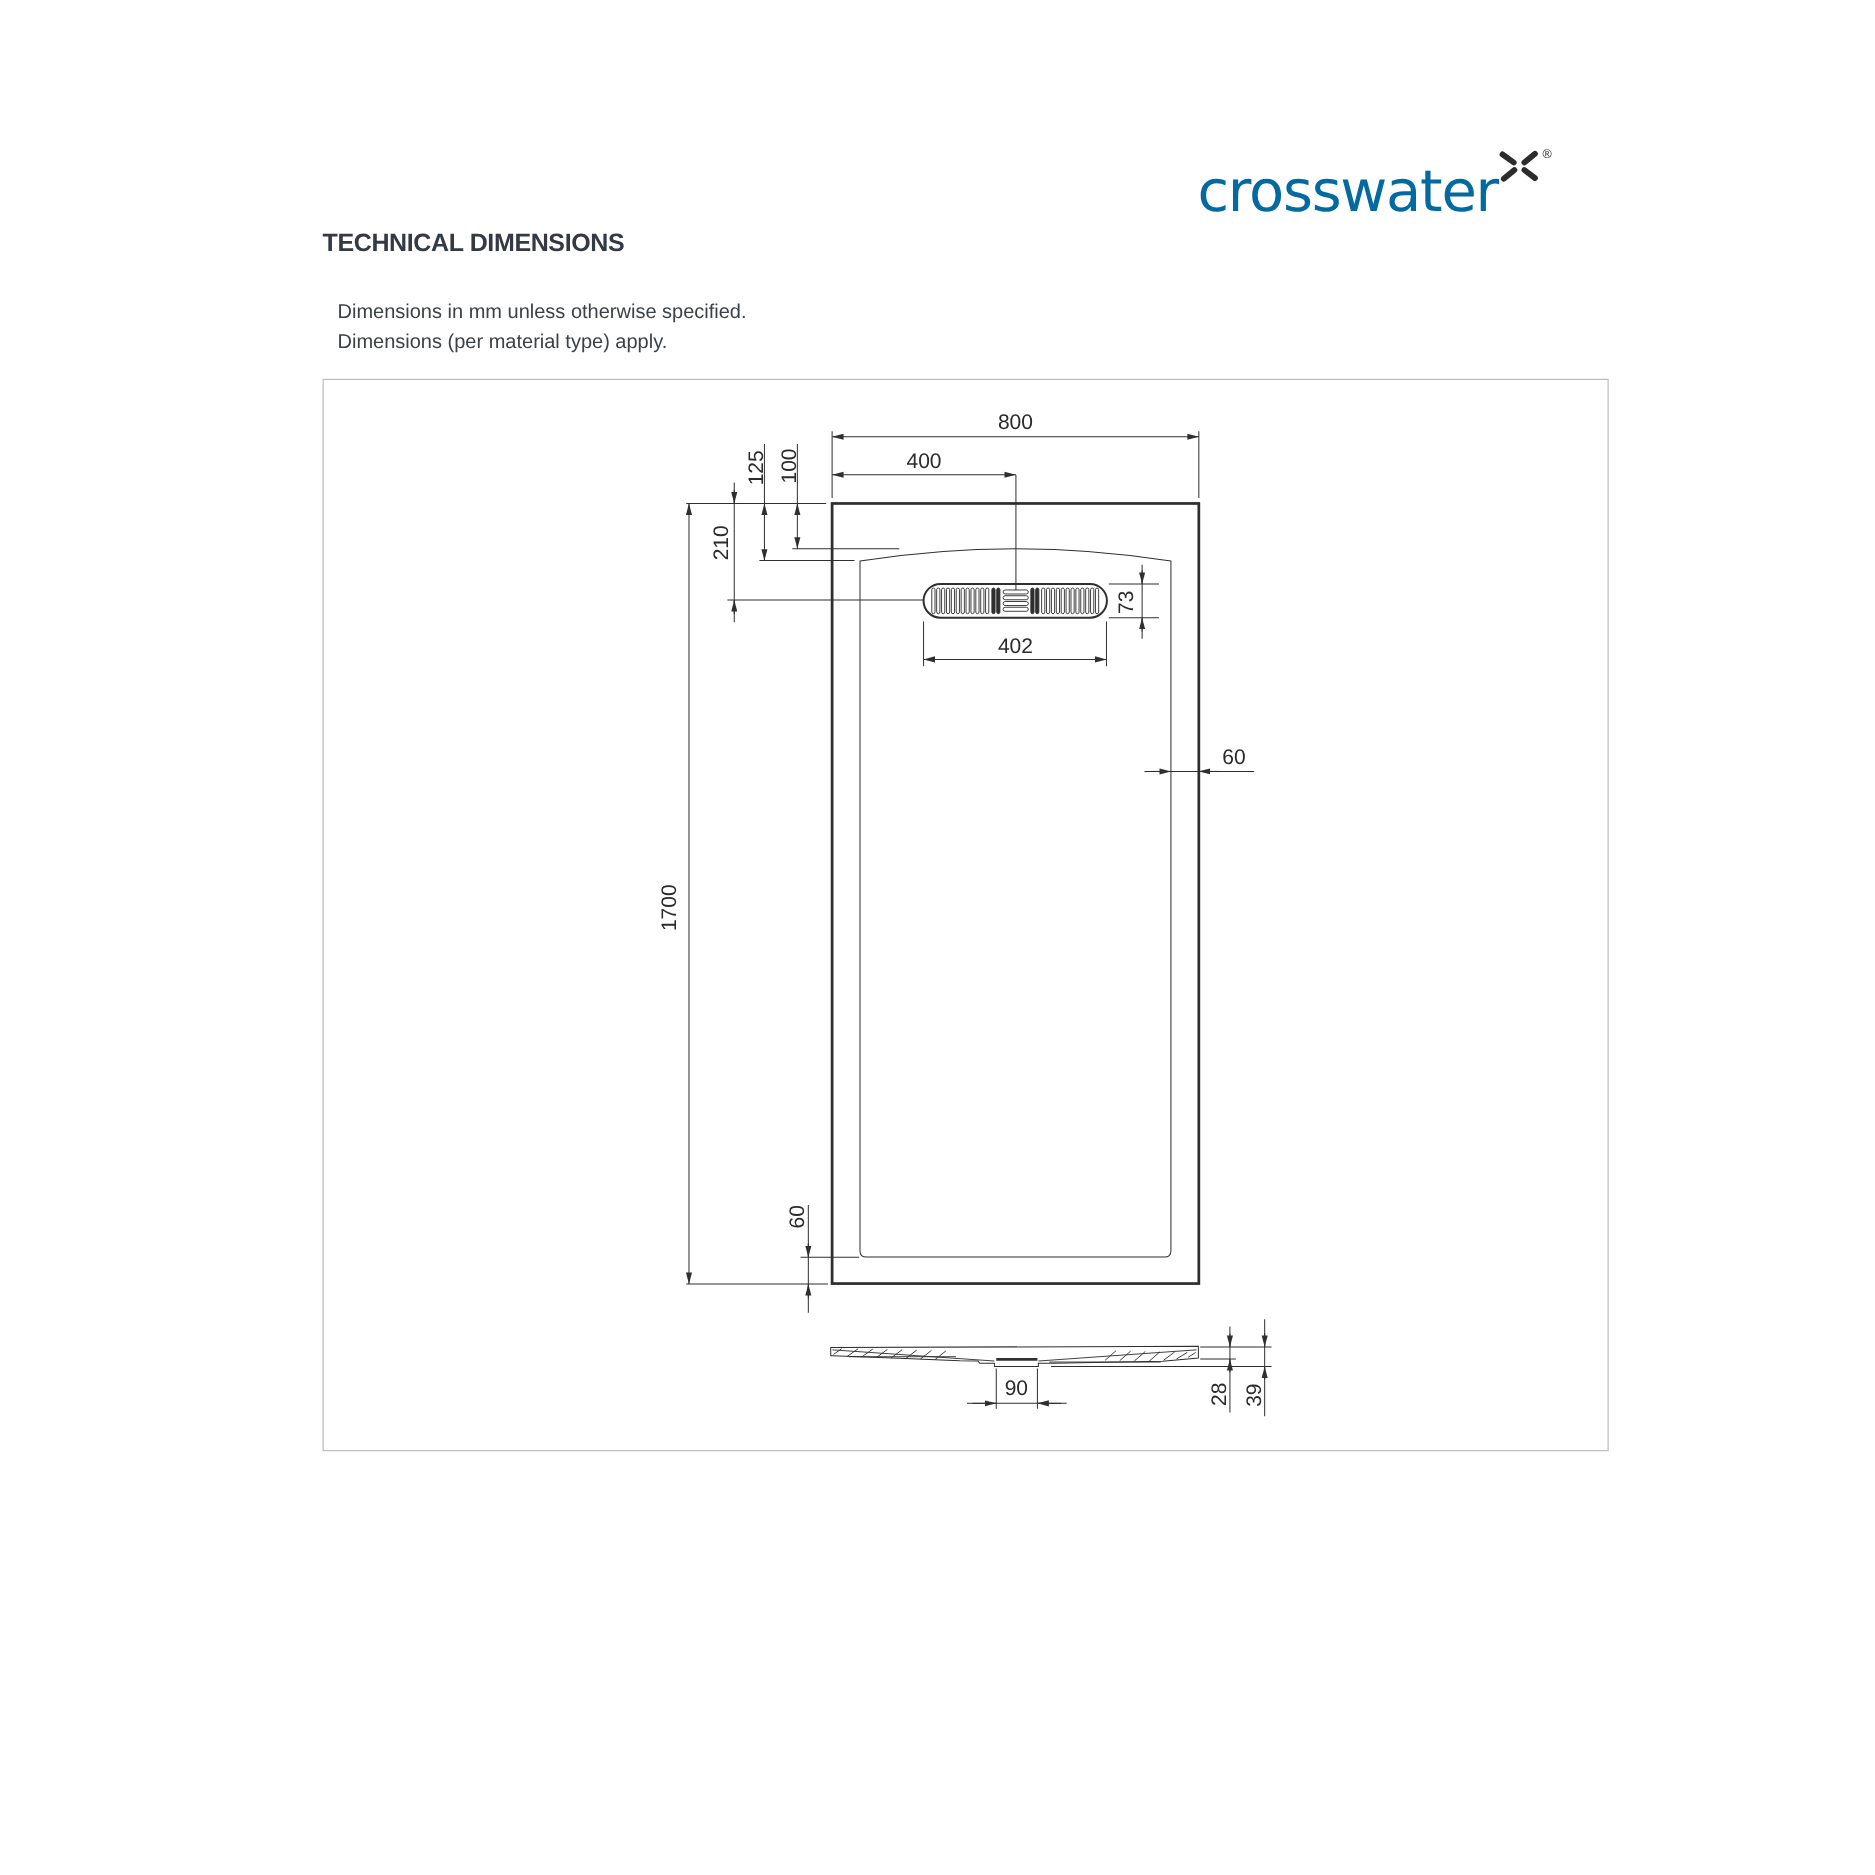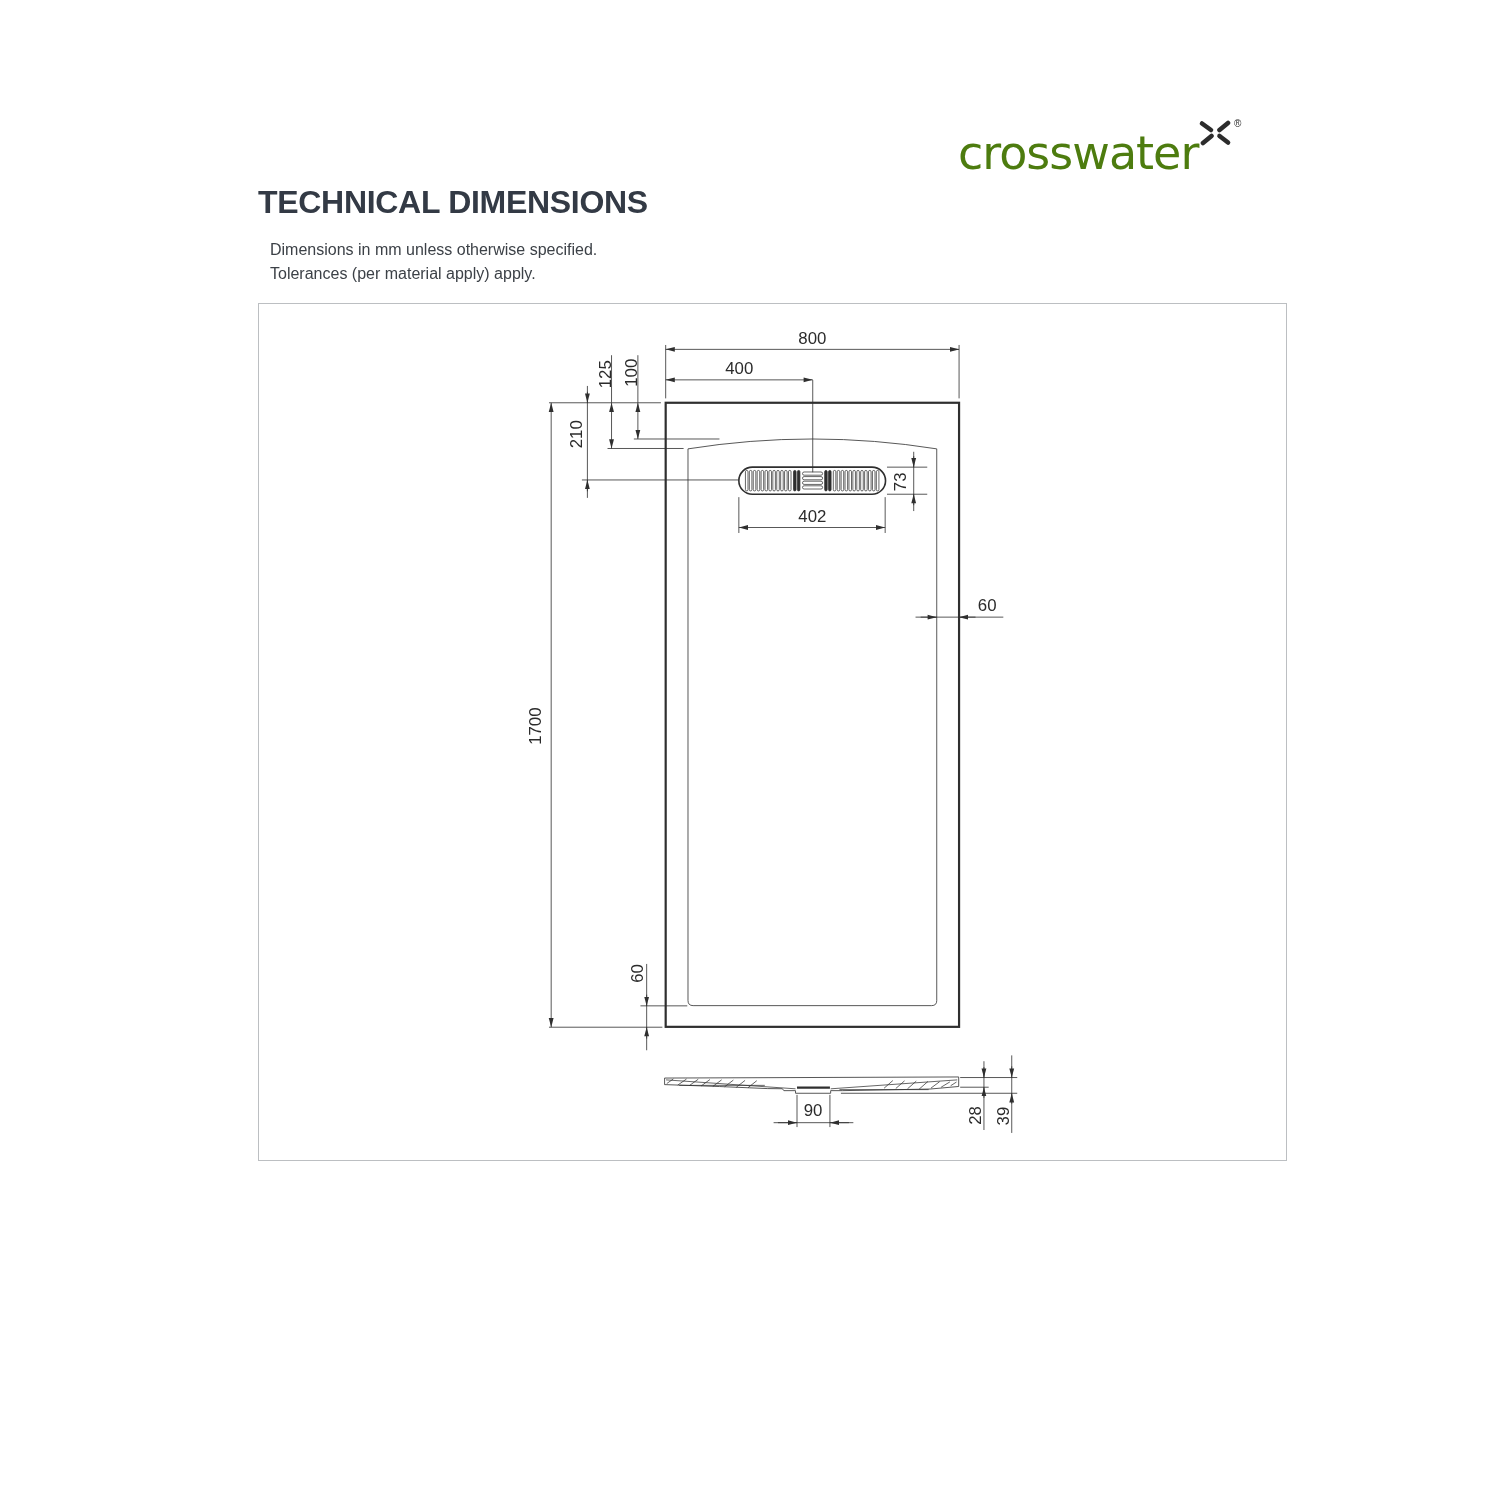--- a/index.html
+++ b/index.html
@@ -2,28 +2,28 @@
 <html><head>
 <meta charset="utf-8">
 <style>
   html,body{margin:0;padding:0;}
   body{
     width:1500px;height:1500px;position:relative;background:#ffffff;
     font-family:"Liberation Sans", sans-serif;overflow:hidden;
   }
   .logo{position:absolute;left:958px;top:126px;white-space:nowrap;}
   .logo-text{
-    font-size:46px;font-weight:500;color:#4d7c0f;letter-spacing:-1px;
+    font-size:46px;font-weight:500;color:#0369a1;letter-spacing:-1px;
     font-family:"DejaVu Sans", sans-serif;
   }
   .logo-mark{position:absolute;left:240px;top:-6px;}
   .reg{position:absolute;left:276px;top:-8px;font-size:10px;color:#2c2c2c;}
   .page-title{
     position:absolute;left:258px;top:184px;margin:0;
-    font-size:32px;font-weight:800;color:#333a45;letter-spacing:-0.3px;
+    font-size:20px;font-weight:800;color:#333a45;letter-spacing:-0.3px;
   }
   .subtitle{position:absolute;left:258px;top:226px;margin:12px;
     font-size:16px;color:#3c4147;line-height:23px;}
   .subtitle p{margin:0 0 1px 0;}
   .frame{
     position:absolute;left:258px;top:303px;width:1029px;height:858px;
     border:1.5px solid #bcbfc2;box-sizing:border-box;background:#fff;
   }
   .frame svg{position:absolute;left:0;top:0;width:100%;height:100%;}
   .s{stroke:#2f2f2f;stroke-width:1.1;fill:none;}
@@ -49,21 +49,21 @@
         <line x1="21.5" y1="16" x2="30" y2="22.5"></line>
       </g>
     </svg>
   </span>
   <span class="reg">®</span>
 </div>
 
 <h1 class="page-title">TECHNICAL DIMENSIONS</h1>
 <div class="subtitle">
   <p>Dimensions in mm unless otherwise specified.</p>
-  <p>Tolerances (per material apply) apply.</p>
+  <p>Dimensions (per material type) apply.</p>
 </div>
 
 <div class="frame">
   <svg viewBox="258 303 1029 1170">
     <defs>
       <marker id="arw" orient="auto-start-reverse" markerUnits="userSpaceOnUse" markerWidth="13" markerHeight="8" viewBox="0 0 13 8" refX="12.7" refY="4">
         <path d="M12.8,4 L0.2,0.7 L0.2,7.3 Z" fill="#2f2f2f"></path>
       </marker>
     </defs>
 

